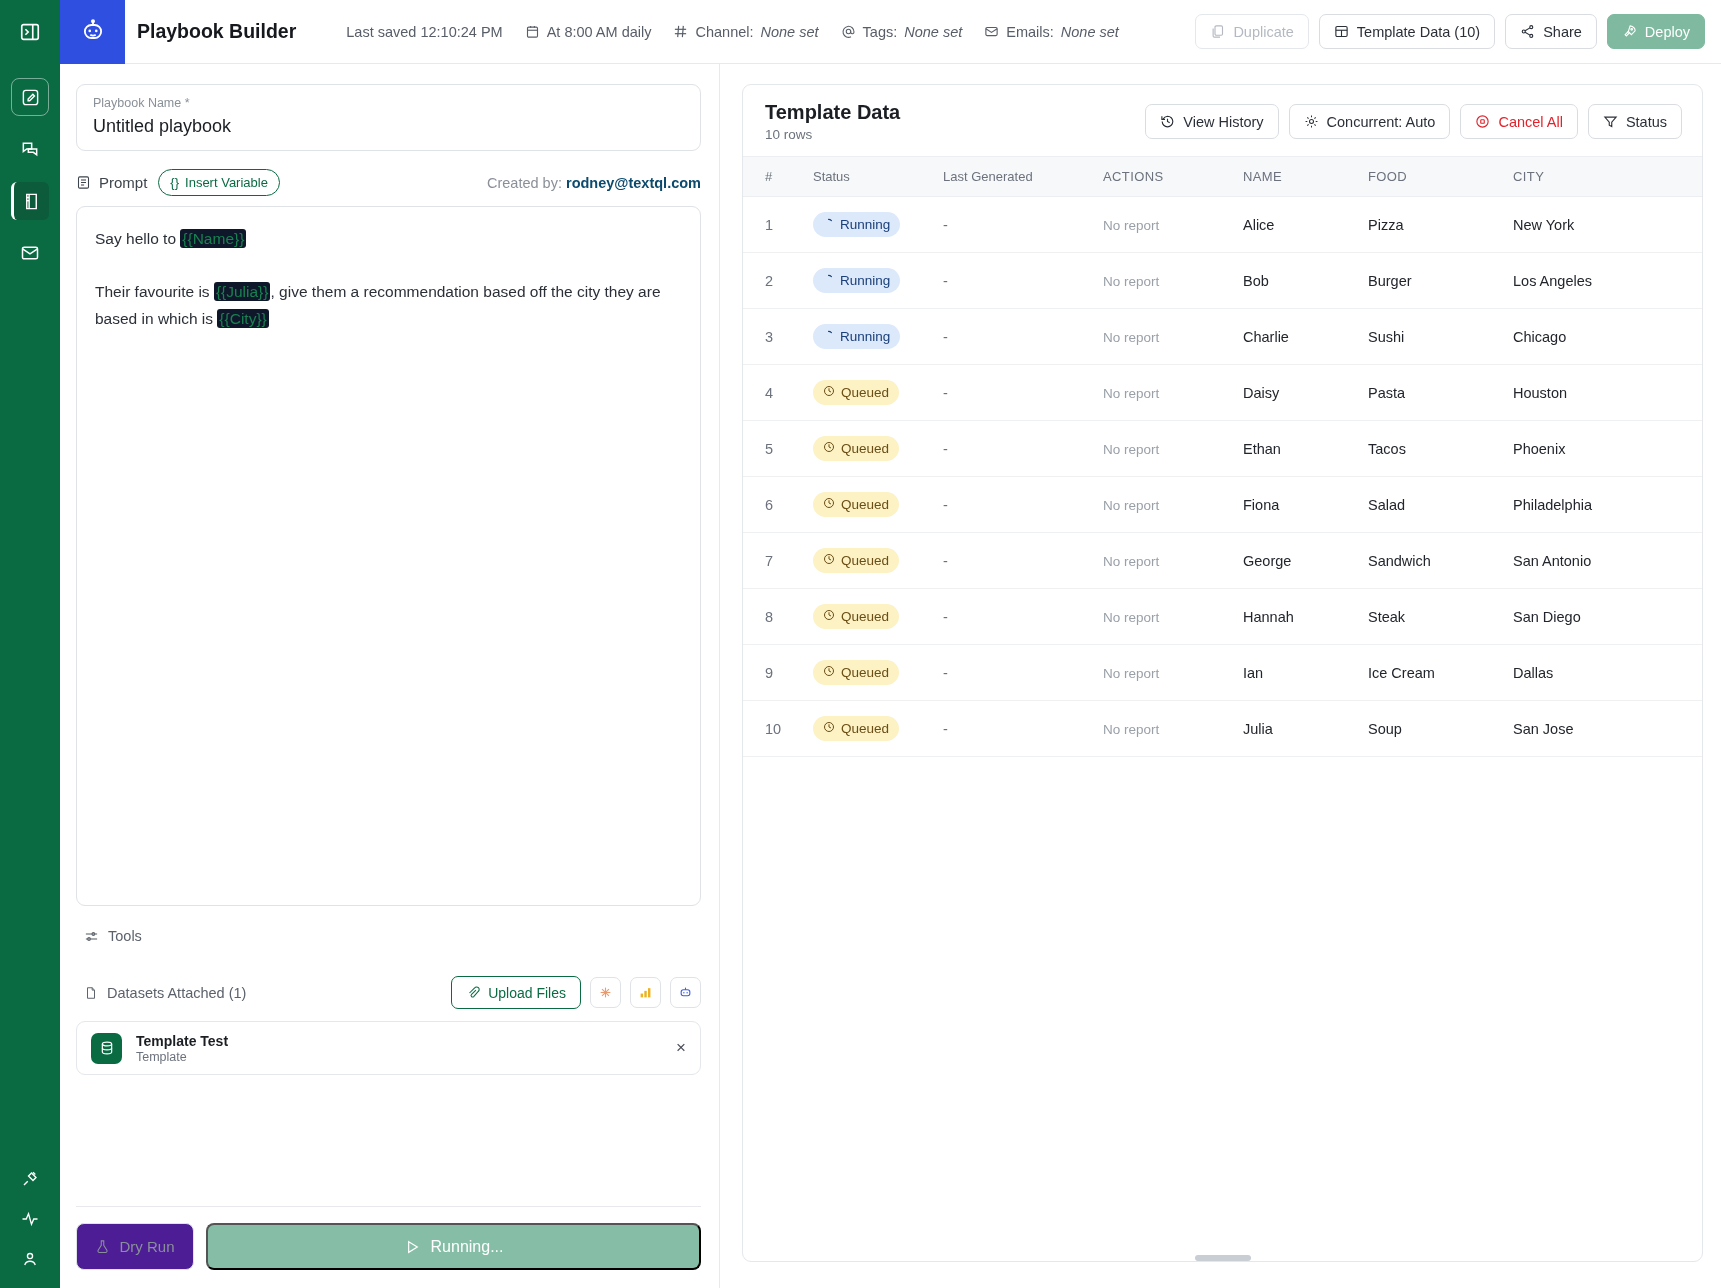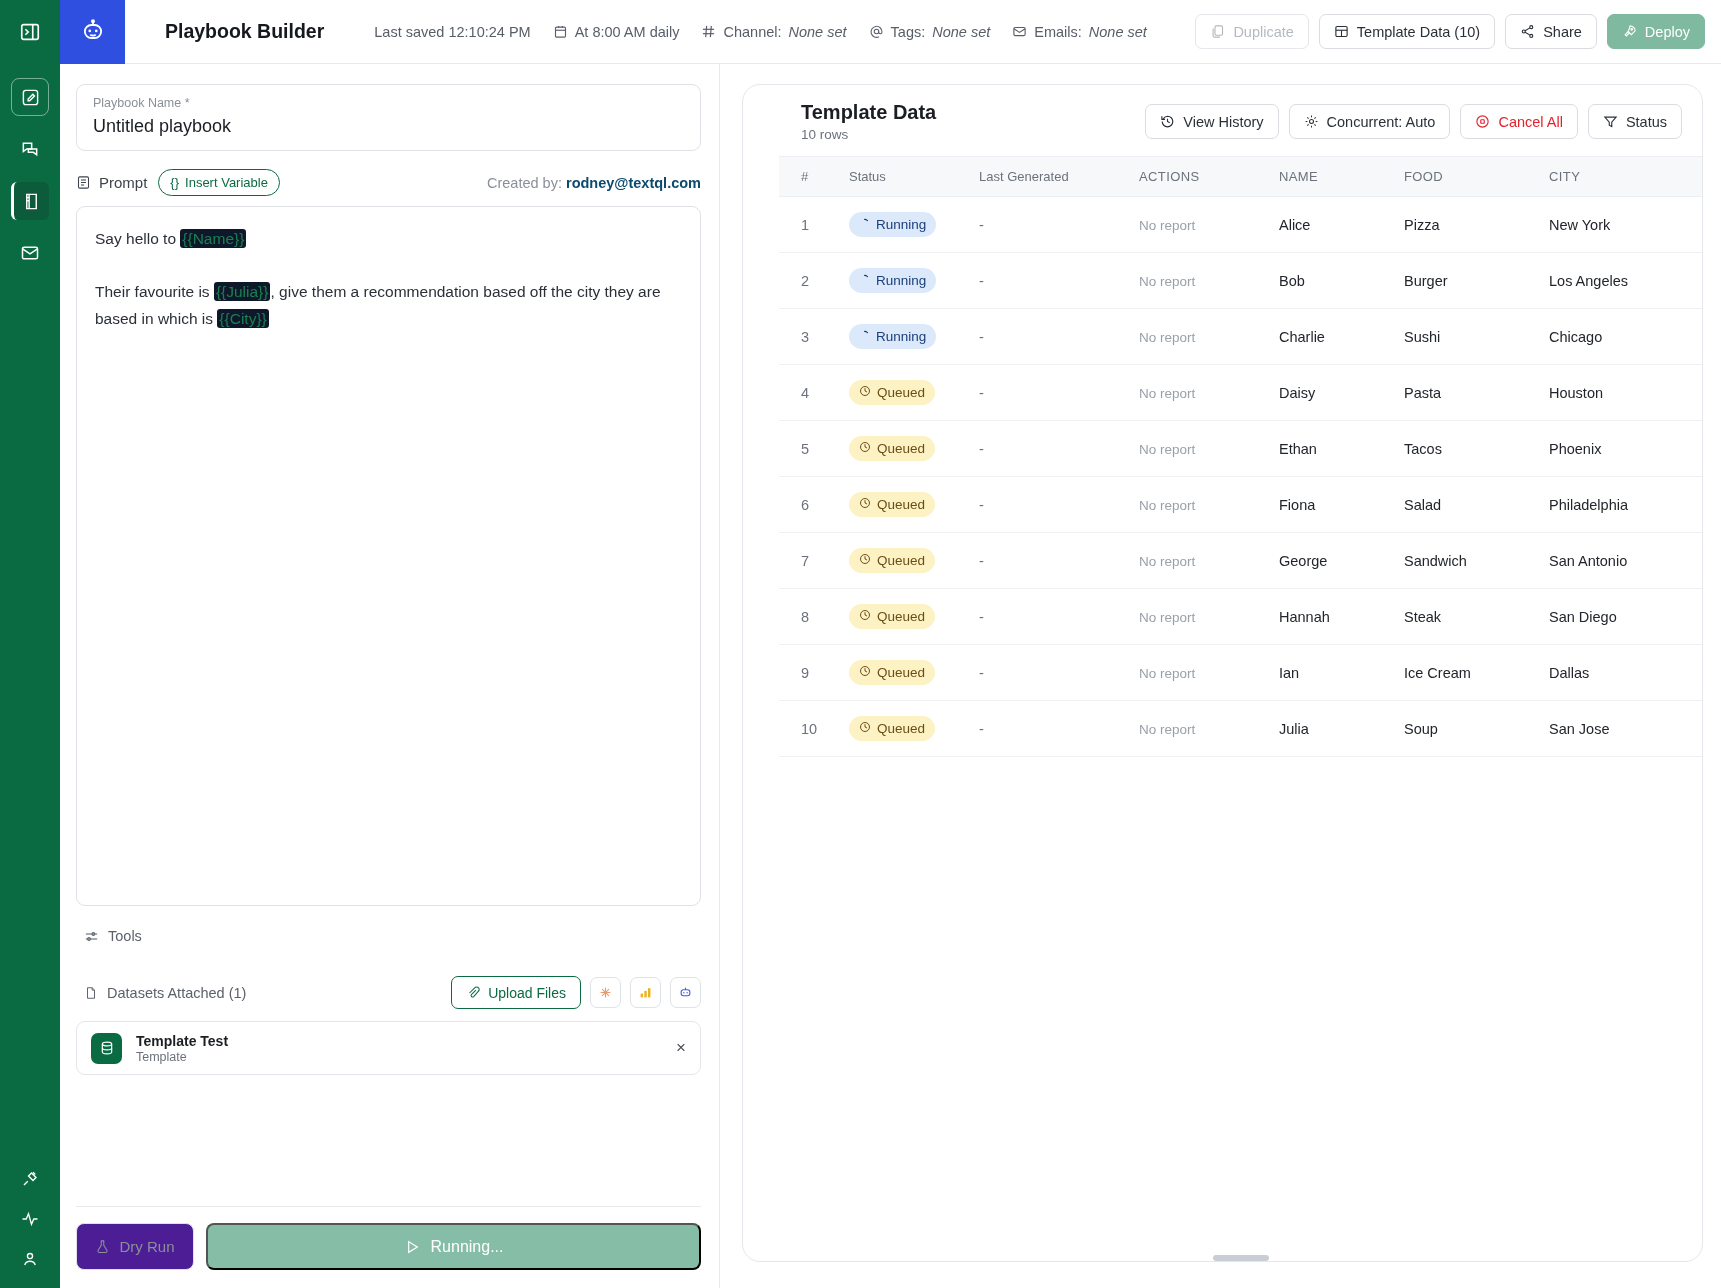--- a/index.html
+++ b/index.html
@@ -51,21 +51,21 @@
     background: #ffffff;
     border-bottom: 1px solid #e7e9ec;
   }
   .brand-tile {
     width: 65px; height: 64px; flex: 0 0 65px;
     background: #2f4fe0;
     display: flex; align-items: center; justify-content: center;
   }
   .app-title {
     font-size: 19.5px; font-weight: bold; color: #15181d;
-    margin-left: 40px; white-space: nowrap;
+    margin-left: 12px; white-space: nowrap;
   }
   .meta-group {
     display: flex; align-items: center; gap: 22px;
     margin-left: 50px; flex: 1; min-width: 0;
   }
   .meta {
     display: flex; align-items: center; gap: 7px;
     font-size: 14.5px; color: #6c727d; white-space: nowrap;
   }
   .meta .lab { color: #585e68; }
@@ -210,24 +210,23 @@
   }
 
   
   .right-pane {
     flex: 1; min-width: 0;
     padding: 20px 18px 26px 22px;
     display: flex; flex-direction: column;
   }
   .panel {
     flex: 1; min-height: 0;
-    border: 1px solid #e4e7eb; border-radius: 18px;
+    border: 1px solid #e4e7eb; border-radius: 9px;
     background: #fff; display: flex; flex-direction: column;
     overflow: hidden;
-    padding-left: 36px;
   }
   .panel-head {
     display: flex; align-items: center;
     padding: 16px 20px 14px 22px;
   }
   .panel-title { font-size: 20px; font-weight: bold; color: #1b1e23; }
   .panel-sub { font-size: 13.5px; color: #6c727d; margin-top: 3px; }
   .panel-actions { margin-left: auto; display: flex; align-items: center; gap: 10px; }
 
   table { width: 100%; border-collapse: collapse; table-layout: fixed; }

